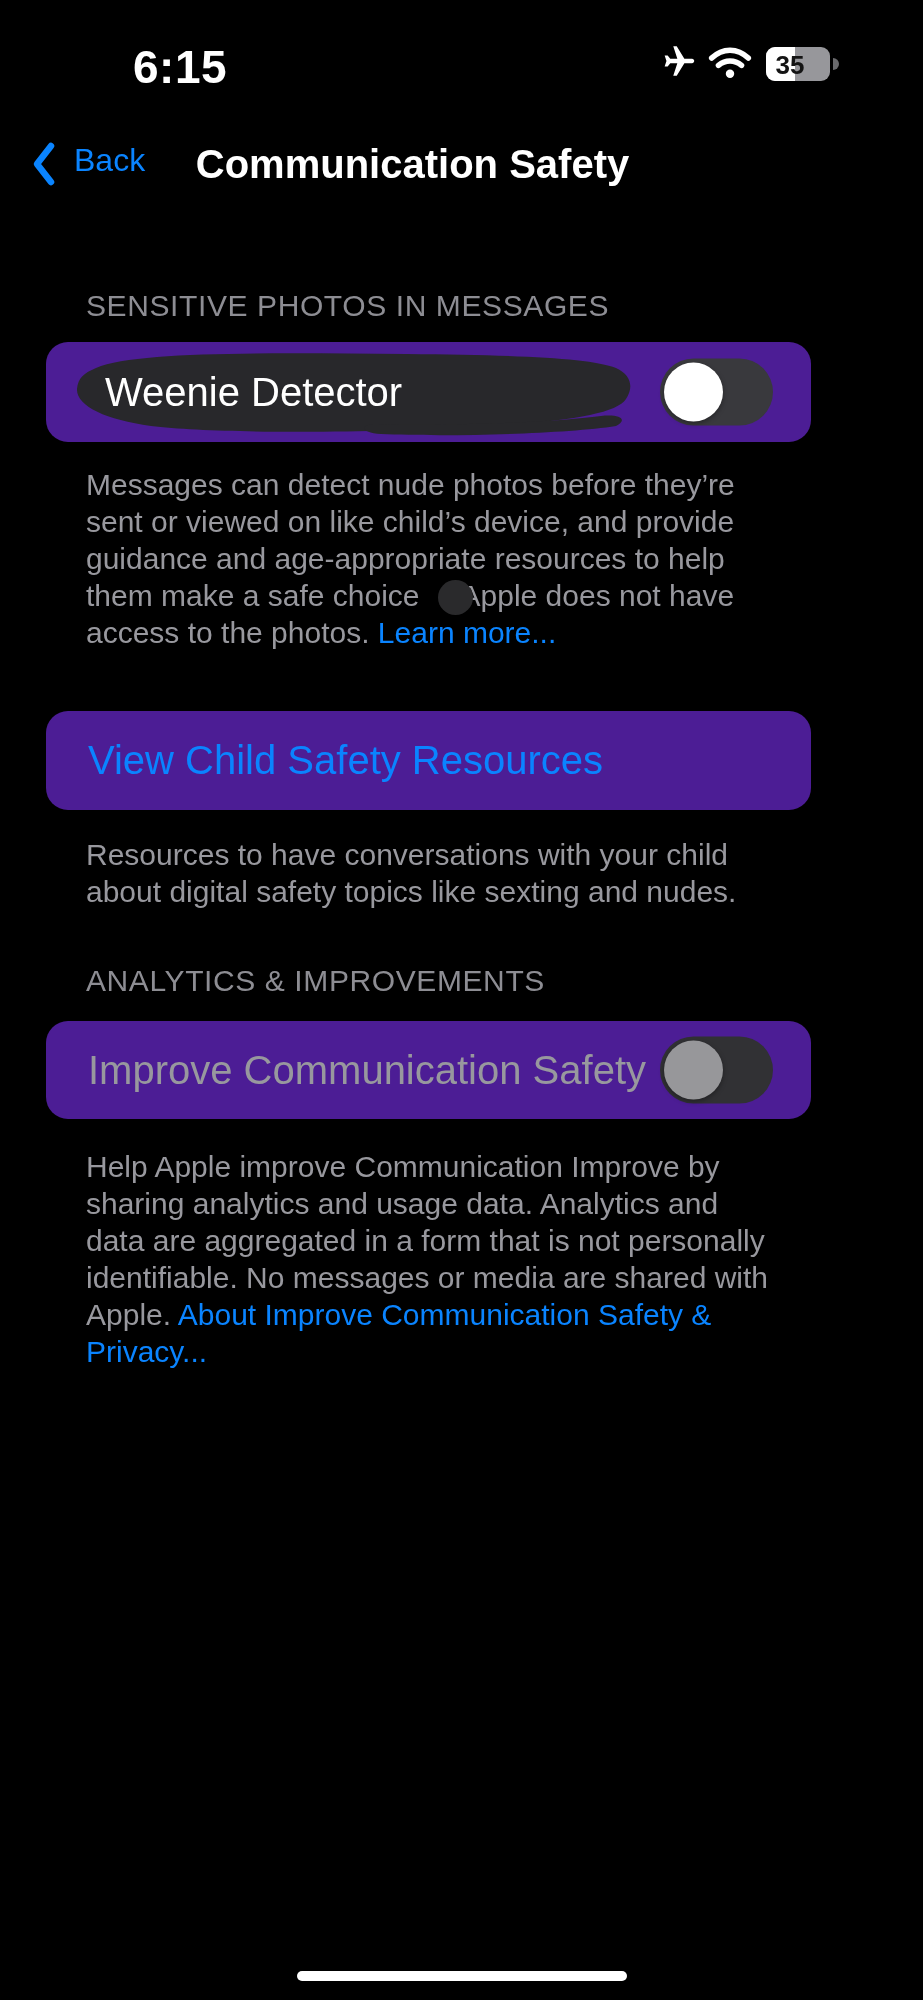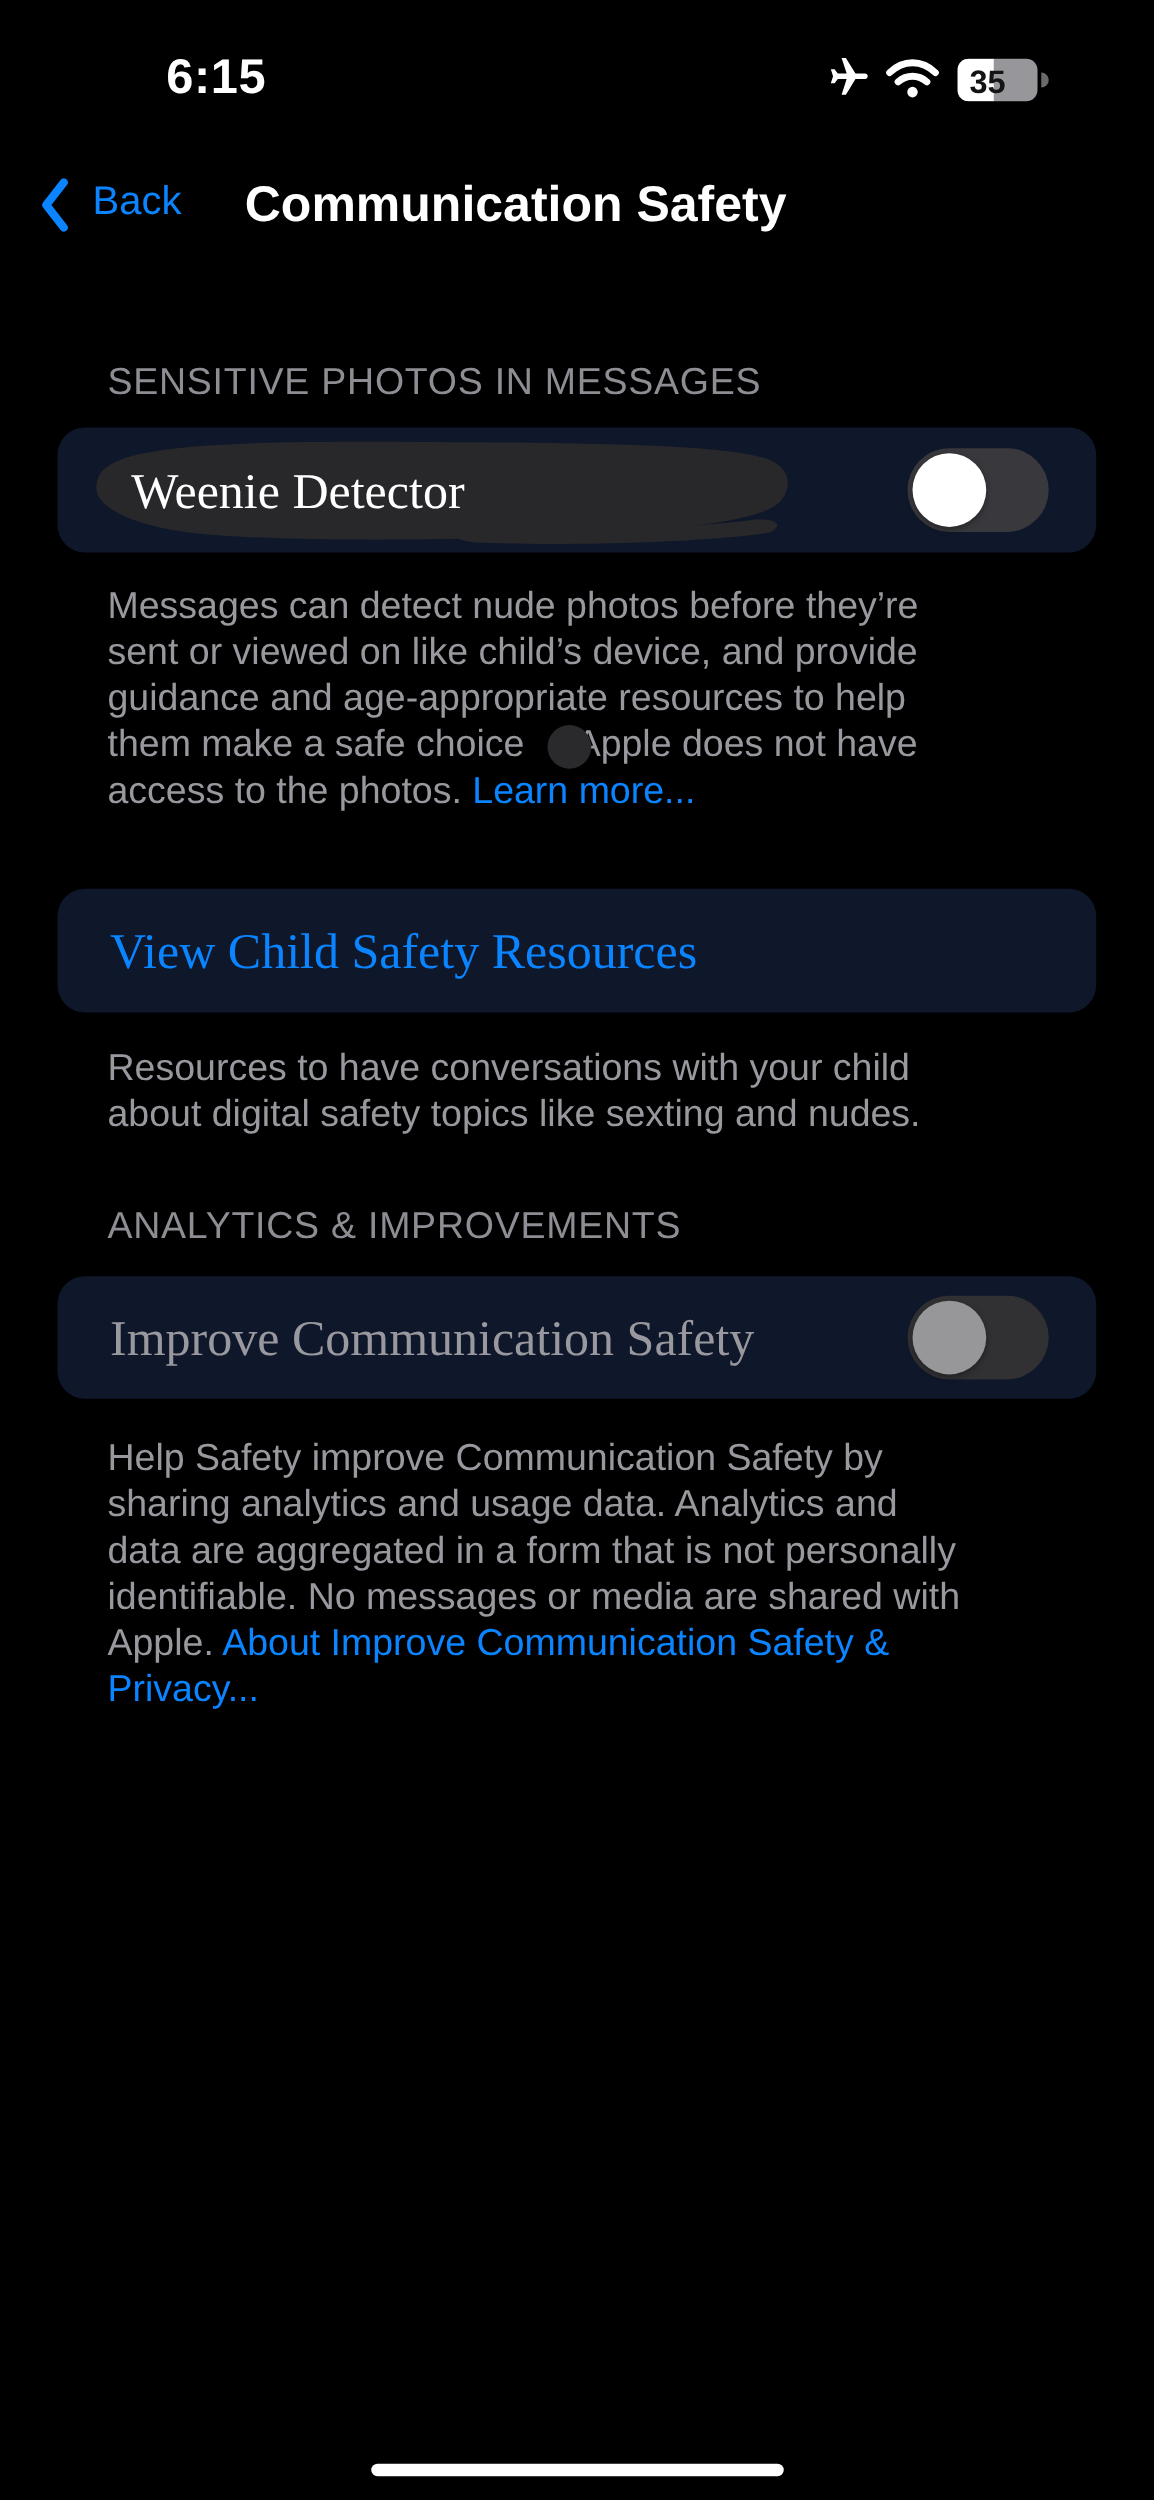--- a/index.html
+++ b/index.html
@@ -4,36 +4,36 @@
 <style>
   html,body{margin:0;padding:0;background:#000;}
   .screen{
     position:relative;width:923px;height:2000px;background:#000000;
     margin:0 auto;overflow:hidden;
     font-family:"Liberation Sans", sans-serif;
     -webkit-font-smoothing:antialiased;
   }
   .abs{position:absolute;}
   
-  .time{left:133px;top:40px;width:120px;font-size:39px;font-weight:700;color:#fff;letter-spacing:0.5px;}
+  .time{left:133px;top:40px;width:120px;font-size:46px;font-weight:700;color:#fff;letter-spacing:0.5px;}
   .plane{left:658px;top:43px;}
   .wifi{left:708px;top:46px;}
   .battery{left:766px;top:47px;width:78px;height:34px;}
   .batt-body{position:absolute;left:0;top:0;width:64px;height:34px;border-radius:9px;background:#97979B;overflow:hidden;}
   .batt-fill{position:absolute;left:0;top:0;height:34px;background:#ffffff;}
   .batt-num{position:absolute;left:0;top:3px;width:48px;text-align:center;font-size:26px;font-weight:700;color:#141414;}
   .batt-cap{position:absolute;left:67px;top:11px;width:6px;height:12px;background:#97979B;border-radius:0 6px 6px 0;opacity:.7;}
   
   .back-chevron{left:30px;top:141px;}
   .back-label{left:74px;top:142px;font-size:32px;color:#0A84FF;}
   .nav-title{left:0;top:142px;width:825px;text-align:center;font-size:40px;font-weight:700;color:#fff;}
   
   .section-header{font-size:30px;color:#8D8D93;letter-spacing:0.6px;}
   .card{
-    left:46px;width:831px;background:#0f172a;border-radius:22px;font-family:Liberation Serif, serif;
+    left:46px;width:765px;background:#4c1d95;border-radius:22px;
   }
   .row-label{position:absolute;left:42px;top:0;height:100%;display:flex;align-items:center;font-size:40px;color:#fff;white-space:nowrap;}
   .row-label.blue{color:#0A84FF;}
   .row-label.dim{color:#98989E;}
   .toggle{position:absolute;right:38px;top:50%;transform:translateY(-50%);width:113px;height:67px;border-radius:34px;background:#39393D;}
   .toggle .knob{position:absolute;left:4px;top:4px;width:59px;height:59px;border-radius:50%;background:#ffffff;box-shadow:0 2px 5px rgba(0,0,0,.35);}
   .toggle.disabled{background:#313134;}
   .toggle.disabled .knob{background:#97979A;}
   .footer{color:#98989E;font-size:30px;line-height:37px;}
   .footer .line{white-space:nowrap;height:37px;}
@@ -108,21 +108,21 @@
   <div class="abs section-header" style="left:86px;top:964px;">ANALYTICS &amp; IMPROVEMENTS</div>
 
   <div class="abs card" style="top:1021px;height:98px;">
     <div class="row-label dim">Improve Communication Safety</div>
     <div class="toggle disabled">
       <div class="knob"></div>
     </div>
   </div>
 
   <div class="abs footer" style="left:86px;top:1148px;width:790px;">
-    <div class="line">Help Safety improve Communication Safety by</div>
+    <div class="line">Help Apple improve Communication Improve by</div>
     <div class="line">sharing analytics and usage data. Analytics and</div>
     <div class="line">data are aggregated in a form that is not personally</div>
     <div class="line">identifiable. No messages or media are shared with</div>
     <div class="line"><span>Apple. </span><span class="link">About Improve Communication Safety &amp;</span></div>
     <div class="line"><span class="link">Privacy...</span></div>
   </div>
 
   <div class="abs home-indicator"></div>
 
 </div>

